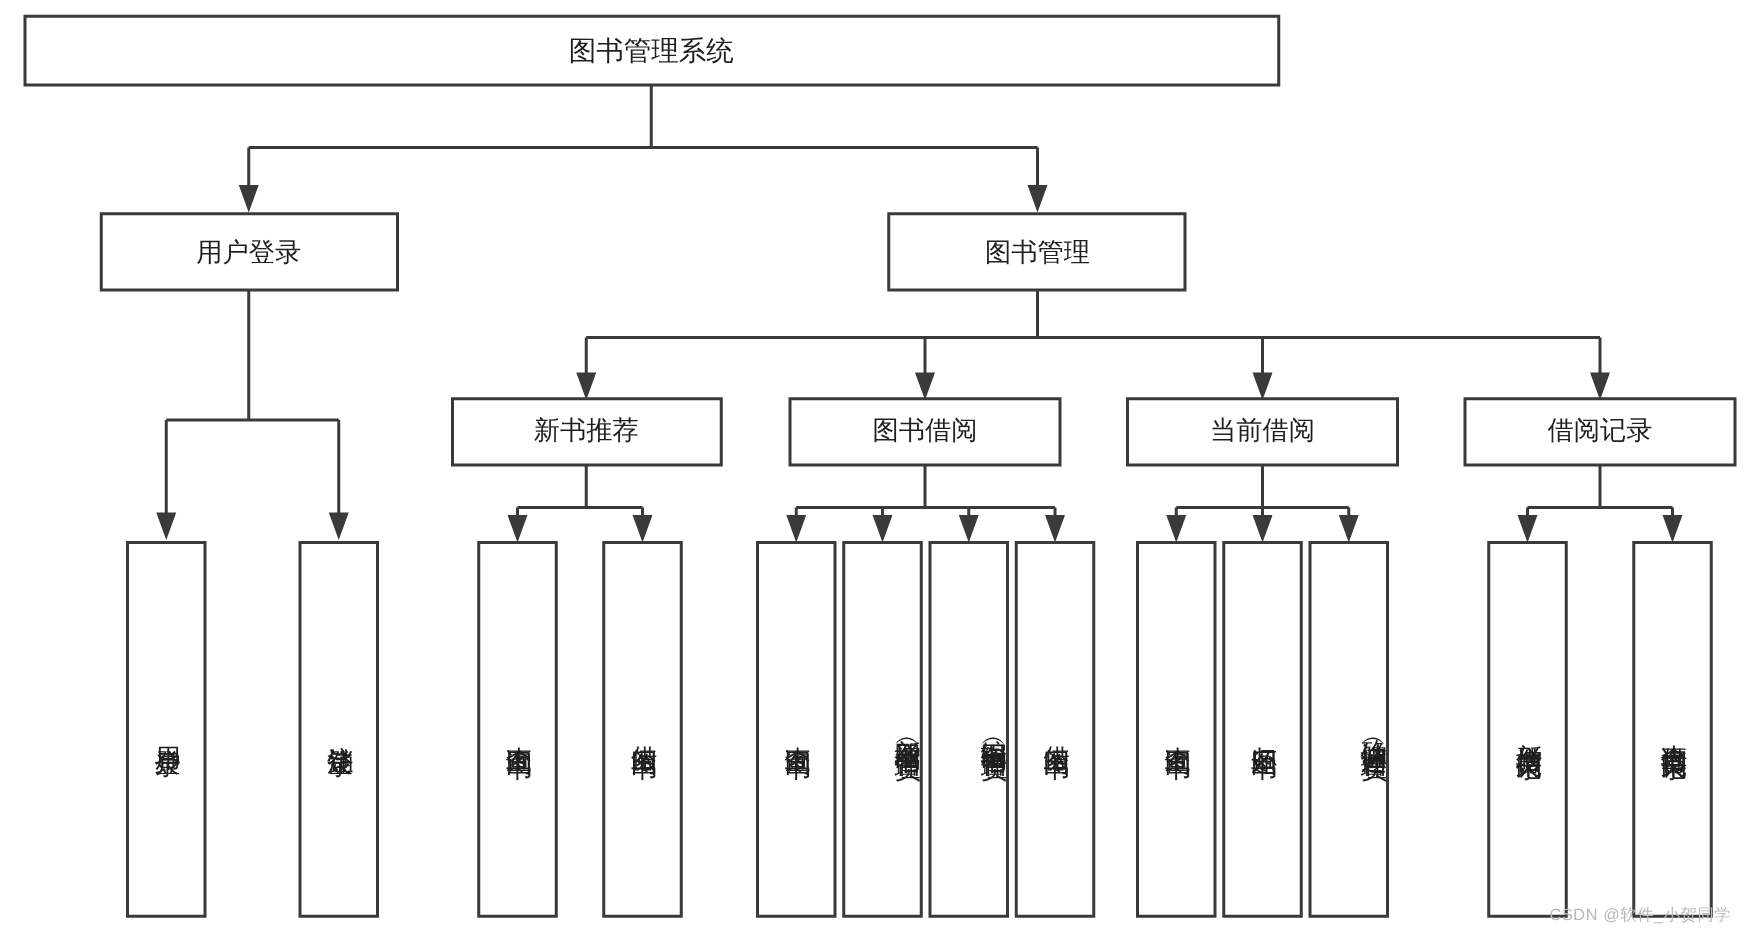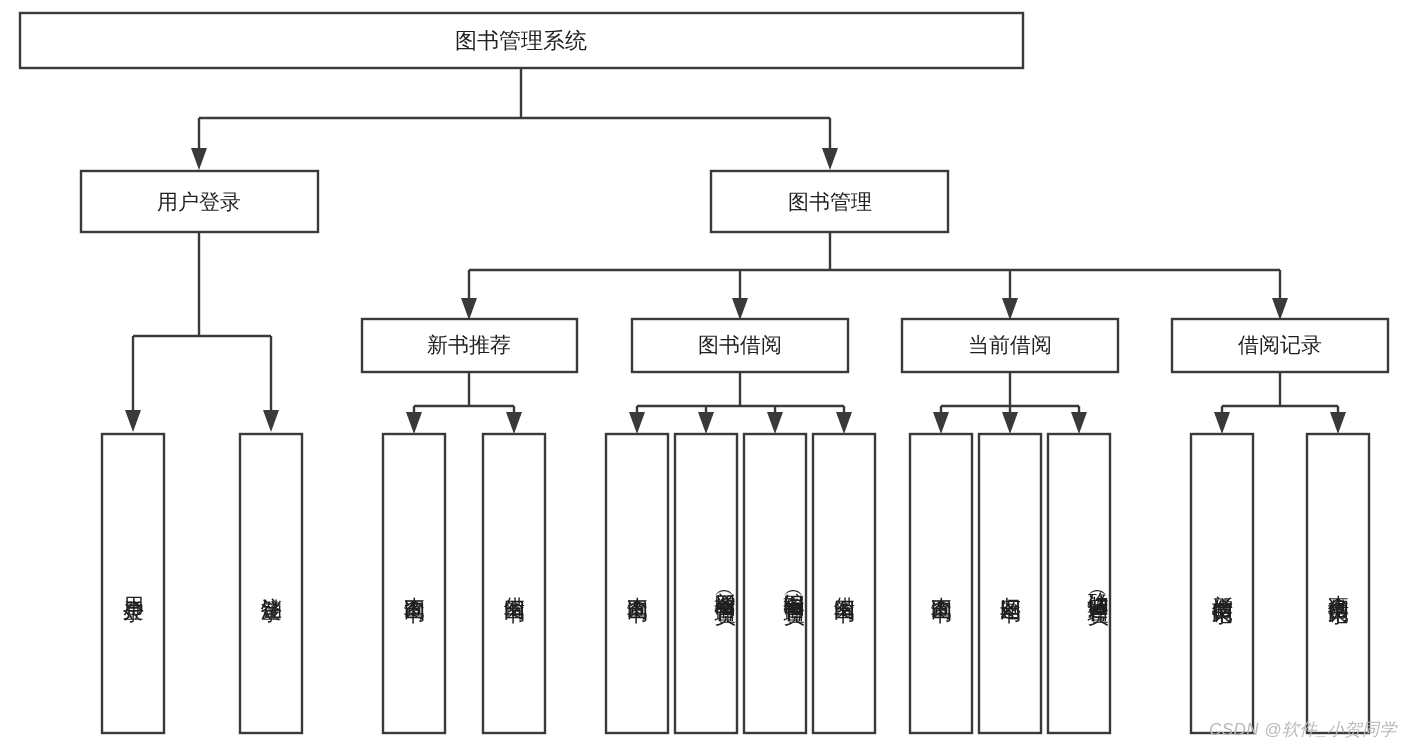--- a/index.html
+++ b/index.html
@@ -63,28 +63,27 @@
     font-family: "Liberation Sans", "DejaVu Sans", sans-serif;
     font-size: 21px;
     line-height: 1.18;
     letter-spacing: 2px;
     color: #1f1f1f;
     white-space: nowrap;
     pointer-events: none;
   }
   .watermark {
     position: absolute;
-    right: 8px;
+    right: 20px;
     bottom: 6px;
     font-family: "Liberation Sans", "DejaVu Sans", sans-serif;
-    font-size: 17px;
+    font-size: 13px;
     color: #b9b9b9;
     letter-spacing: 0.5px;
     white-space: nowrap;
-    font-style: italic;
   }
 </style>
 </head>
 <body>
 
 <div id="diagram-root">
 
   <svg class="flow" viewBox="0 0 1405 747">
 
     <g>

